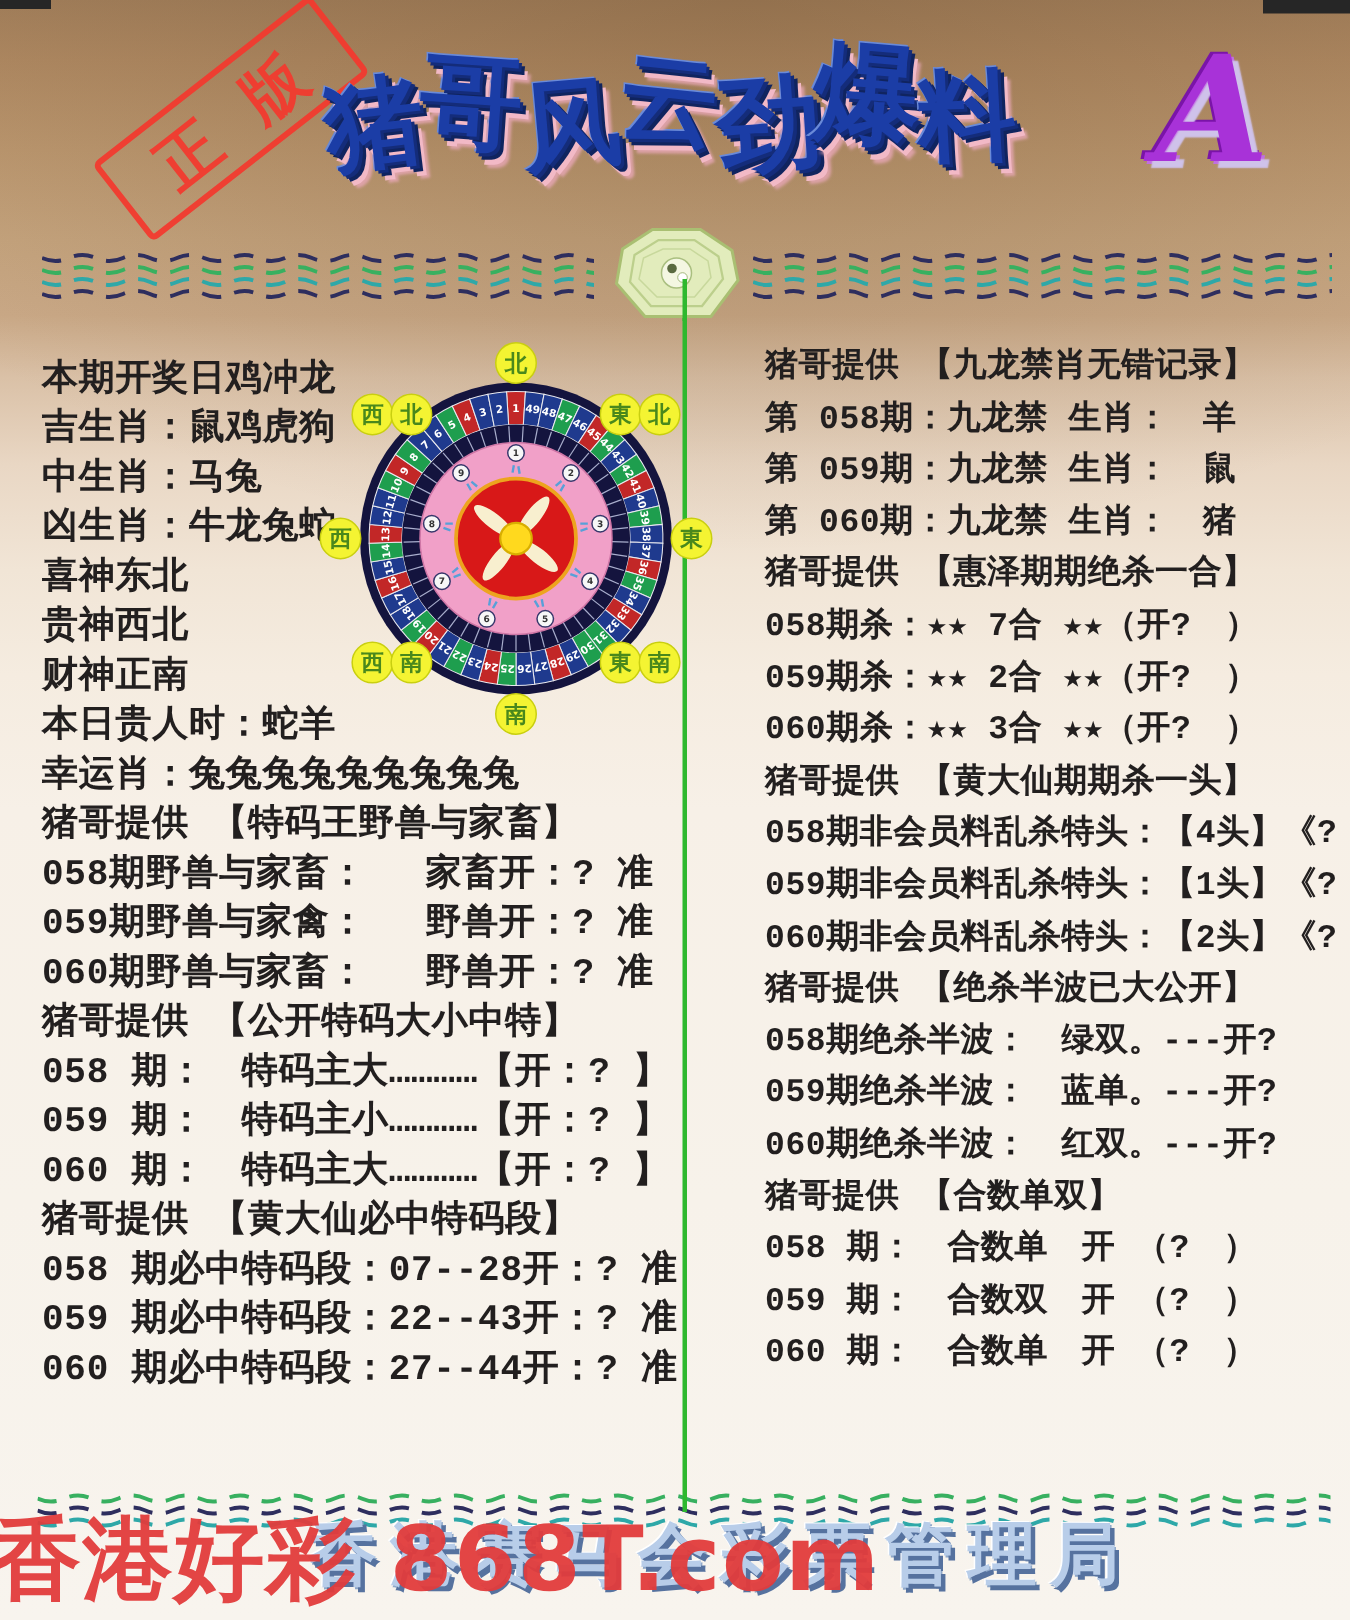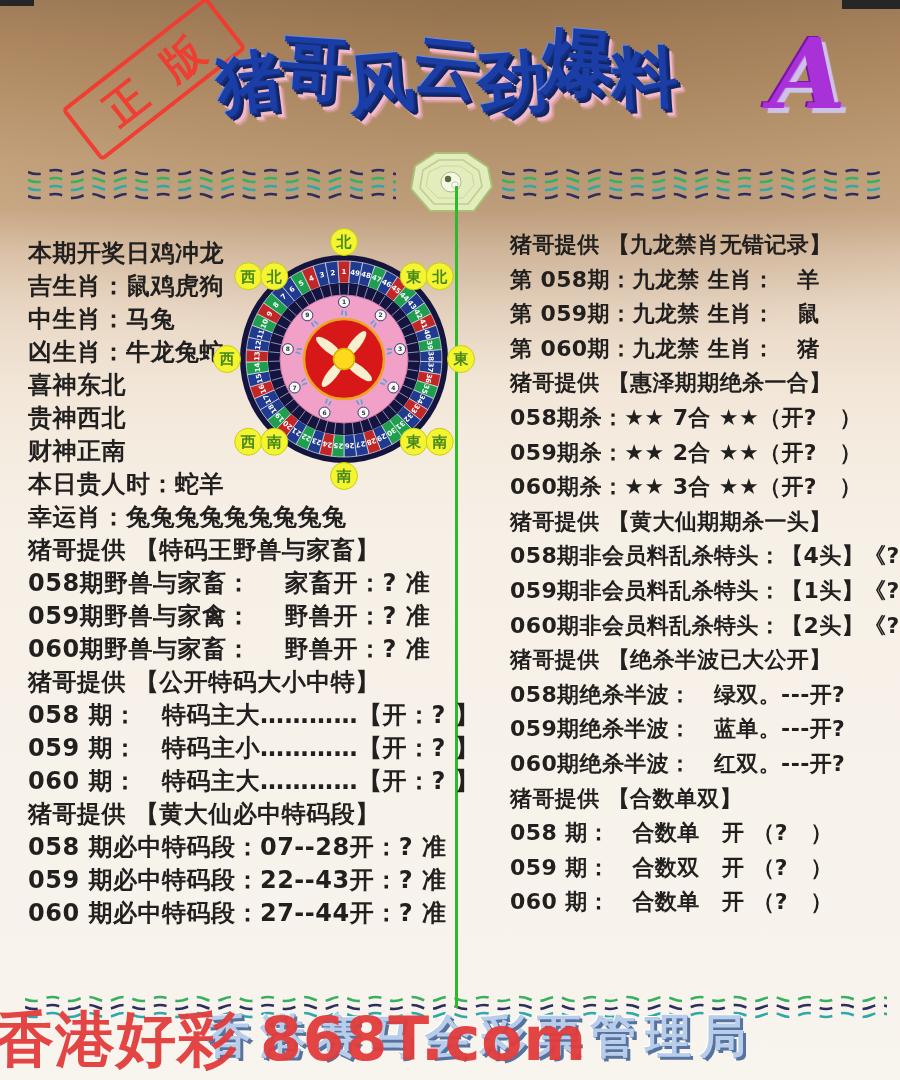--- a/index.html
+++ b/index.html
@@ -38,21 +38,21 @@
   .decor{position:absolute;}
   .decor-left{left:28px;top:166px;}
   .decor-right{left:502px;top:166px;}
   .decor-footer{left:25px;top:993px;}
   .bagua{position:absolute;left:408px;top:150px;}
   .stem{position:absolute;left:455px;top:186px;width:3px;height:28px;background:#2eb82e;}
   .divider{position:absolute;left:455px;top:212px;width:3px;height:796px;background:#2eb82e;z-index:1;}
 
   .wheel{position:absolute;left:212px;top:227px;width:264px;height:264px;z-index:3;}
 
-  .col{position:absolute;font-weight:bold;color:#221f1f;white-space:pre;z-index:2;}
+  .col{position:absolute;font-weight:bold;color:#221f1f;white-space:pre;z-index:2;font-family:Liberation Mono, monospace;}
   .left-col{left:28px;top:237px;width:430px;font-size:24px;line-height:33px;letter-spacing:.5px;}
   .right-col{left:510px;top:228px;width:392px;font-size:22px;line-height:34.6px;letter-spacing:.4px;}
 
   .agency{position:absolute;left:205px;top:1006px;font-size:46px;font-weight:bold;letter-spacing:9px;
     color:#b8cde9;z-index:4;white-space:nowrap;
     text-shadow:3px 3px 0 #56729f,-1px -1px 0 #ffffff,1px 1px 0 #8fa8c9;}
   .watermark{position:absolute;left:-6px;top:1000px;font-size:60px;font-weight:bold;letter-spacing:1px;
     color:#e23c3c;z-index:5;white-space:nowrap;opacity:.95;}
 </style>
 </head>

